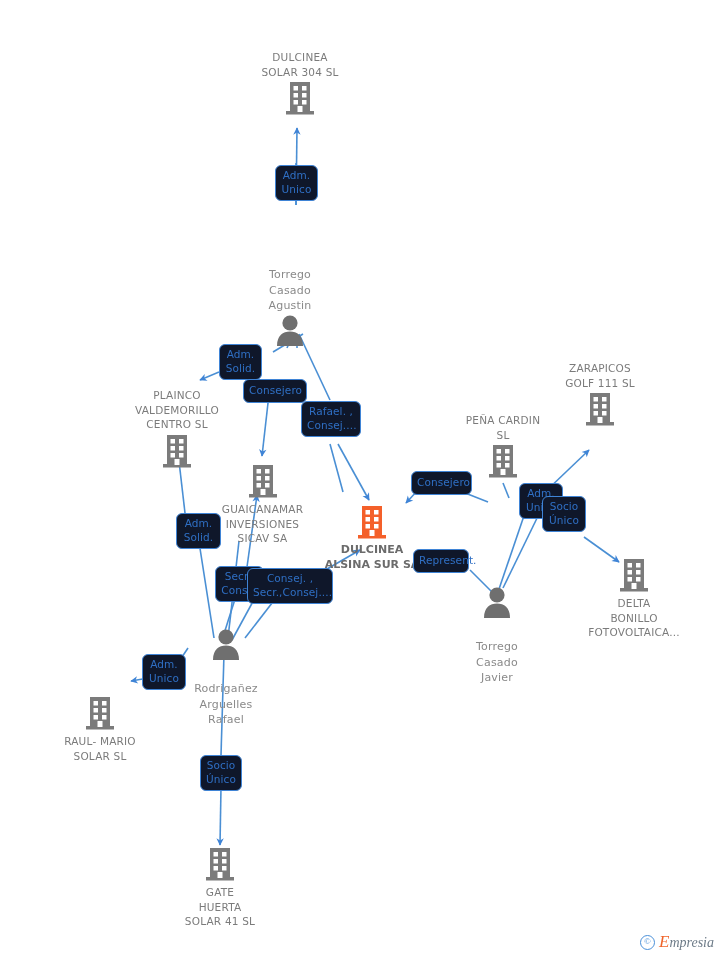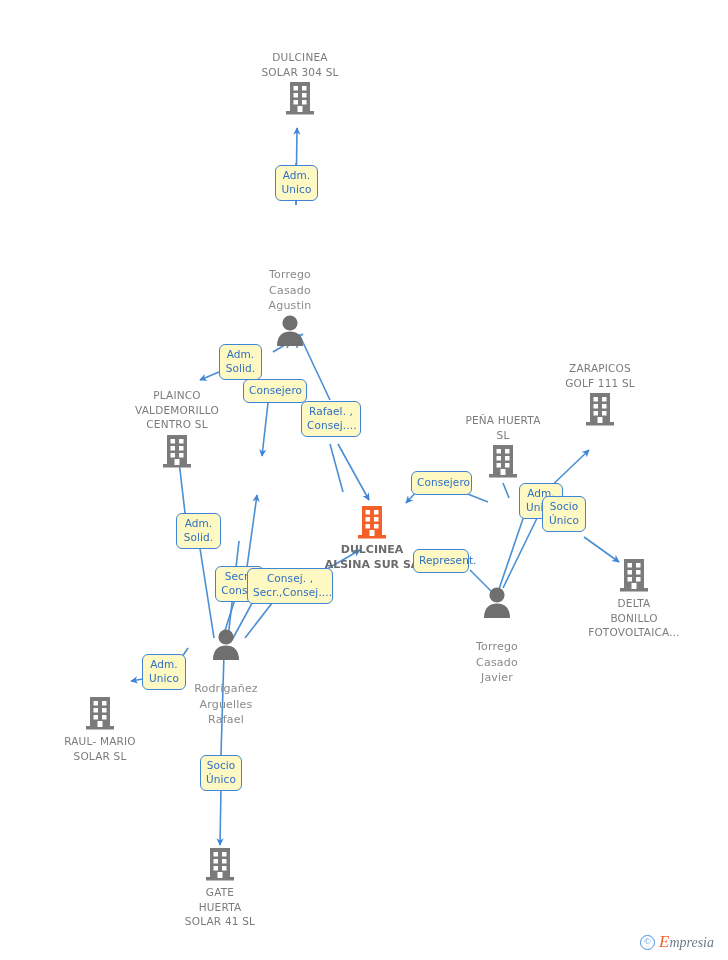--- a/index.html
+++ b/index.html
@@ -18,21 +18,21 @@
     display:block;margin-top:2px;
     font-size:10.5px;line-height:14.5px;color:#7b7b7b;
     letter-spacing:.2px;white-space:pre-line;
   }
   .node.center .lbl{color:#6b6b6b;font-weight:bold;font-size:11px;letter-spacing:0;}
   .node.person .lbl{font-size:11px;line-height:15.5px;color:#8a8a8a;margin-top:21px;}
 
   
   .tag{
     position:absolute;box-sizing:border-box;
-    border:1.4px solid #3f84d6;border-radius:6px;background:#fef9c3;
+    border:1.4px solid #3f84d6;border-radius:6px;background:#0f172a;
     color:#2f6fc4;font-size:10.5px;line-height:13.5px;
     text-align:center;padding:3px 5px 4px 5px;white-space:pre-line;
     letter-spacing:.1px;
   }
   .tag.one{padding-top:4px;}
   .footer{
     position:absolute;right:14px;bottom:8px;
     display:flex;align-items:center;gap:4px;
   }
   .footer .cmark{
@@ -139,20 +139,36 @@
       <rect x="10.5" y="7" width="4.5" height="4.5" fill="#fff"></rect>
         <rect x="19" y="7" width="4.5" height="4.5" fill="#fff"></rect>
       <rect x="10.5" y="14" width="4.5" height="4.5" fill="#fff"></rect>
         <rect x="19" y="14" width="4.5" height="4.5" fill="#fff"></rect>
       <rect x="10.5" y="21" width="4.5" height="4.5" fill="#fff"></rect>
         <rect x="19" y="21" width="4.5" height="4.5" fill="#fff"></rect>
       <rect x="14.5" y="27" width="5" height="6" fill="#fff"></rect>
     </svg>
   </div>
 
+  <div class="node company" style="left:205px;top:462px;width:115px;">
+    <svg class="icon" width="34" height="38" viewBox="0 0 34 38">
+      <rect x="7" y="3" width="20" height="30" fill="#7b7b7b"></rect>
+      <rect x="3" y="32" width="28" height="3.5" fill="#7b7b7b"></rect>
+      <rect x="10.5" y="7" width="4.5" height="4.5" fill="#fff"></rect>
+        <rect x="19" y="7" width="4.5" height="4.5" fill="#fff"></rect>
+      <rect x="10.5" y="14" width="4.5" height="4.5" fill="#fff"></rect>
+        <rect x="19" y="14" width="4.5" height="4.5" fill="#fff"></rect>
+      <rect x="10.5" y="21" width="4.5" height="4.5" fill="#fff"></rect>
+        <rect x="19" y="21" width="4.5" height="4.5" fill="#fff"></rect>
+      <rect x="14.5" y="27" width="5" height="6" fill="#fff"></rect>
+    </svg>
+    <span class="lbl">GUAICANAMAR
+INVERSIONES
+SICAV SA</span>
+  </div>
 
   <div class="node company center" style="left:322px;top:503px;width:100px;">
     <svg class="icon" width="34" height="38" viewBox="0 0 34 38">
       <rect x="7" y="3" width="20" height="30" fill="#f4602a"></rect>
       <rect x="3" y="32" width="28" height="3.5" fill="#f4602a"></rect>
       <rect x="10.5" y="7" width="4.5" height="4.5" fill="#fff"></rect>
         <rect x="19" y="7" width="4.5" height="4.5" fill="#fff"></rect>
       <rect x="10.5" y="14" width="4.5" height="4.5" fill="#fff"></rect>
         <rect x="19" y="14" width="4.5" height="4.5" fill="#fff"></rect>
       <rect x="10.5" y="21" width="4.5" height="4.5" fill="#fff"></rect>
@@ -173,21 +189,21 @@
         <rect x="19" y="7" width="4.5" height="4.5" fill="#fff"></rect>
       <rect x="10.5" y="14" width="4.5" height="4.5" fill="#fff"></rect>
         <rect x="19" y="14" width="4.5" height="4.5" fill="#fff"></rect>
       <rect x="10.5" y="21" width="4.5" height="4.5" fill="#fff"></rect>
         <rect x="19" y="21" width="4.5" height="4.5" fill="#fff"></rect>
       <rect x="14.5" y="27" width="5" height="6" fill="#fff"></rect>
     </svg>
   </div>
 
   <div class="node company" style="left:448px;top:411px;width:110px;">
-    <span class="lbl">PEÑA HUERTA
+    <span class="lbl">PEÑA CARDIN
 SL</span>
     <svg class="icon" width="34" height="38" viewBox="0 0 34 38">
       <rect x="7" y="3" width="20" height="30" fill="#7b7b7b"></rect>
       <rect x="3" y="32" width="28" height="3.5" fill="#7b7b7b"></rect>
       <rect x="10.5" y="7" width="4.5" height="4.5" fill="#fff"></rect>
         <rect x="19" y="7" width="4.5" height="4.5" fill="#fff"></rect>
       <rect x="10.5" y="14" width="4.5" height="4.5" fill="#fff"></rect>
         <rect x="19" y="14" width="4.5" height="4.5" fill="#fff"></rect>
       <rect x="10.5" y="21" width="4.5" height="4.5" fill="#fff"></rect>
         <rect x="19" y="21" width="4.5" height="4.5" fill="#fff"></rect>

